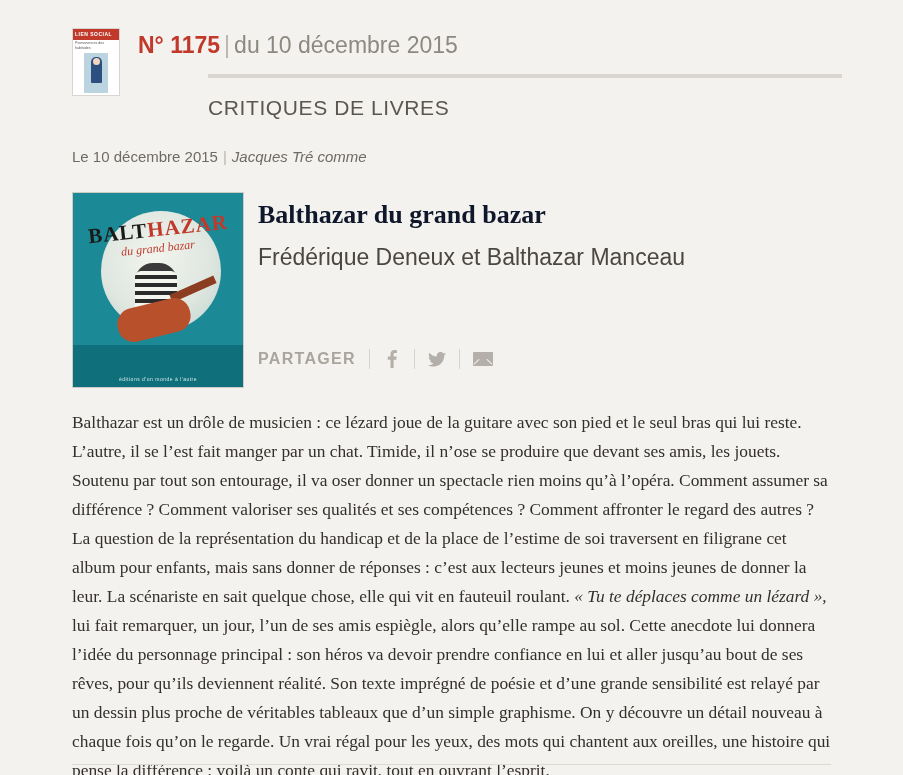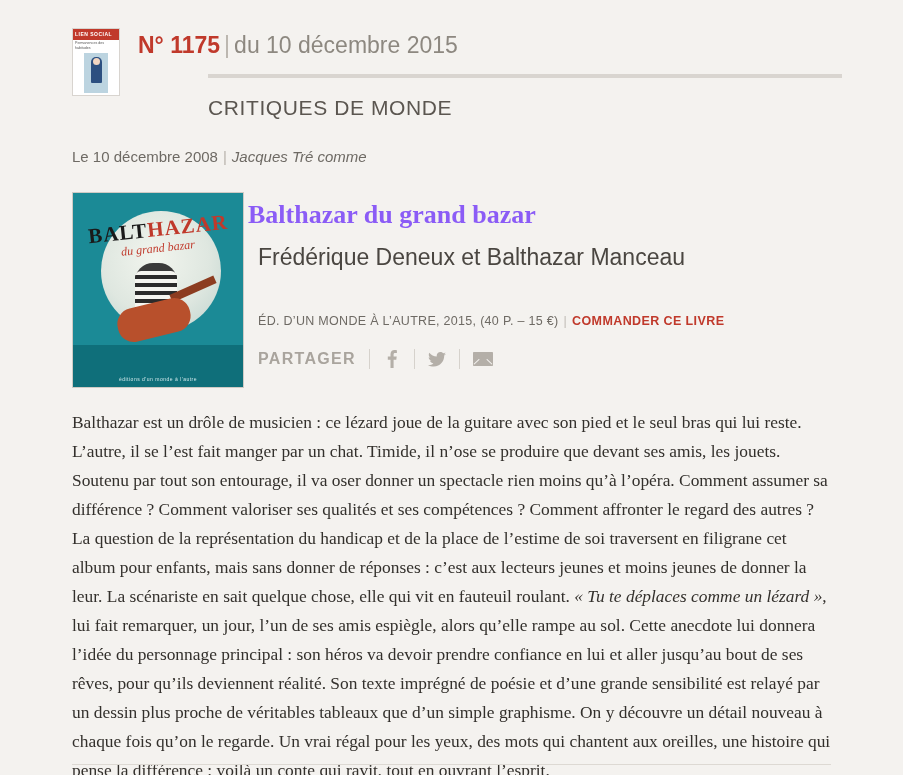--- a/index.html
+++ b/index.html
@@ -228,26 +228,26 @@
     bottom: 5px;
     text-align: center;
     font-size: 5px;
     color: #cfe8ea;
     letter-spacing: .5px;
   }
 
   
   .book-title {
     position: absolute;
-    left: 248px;
+    left: 258px;
     top: 200px;
     font-family: "Liberation Serif", serif;
     font-weight: bold;
     font-size: 26px;
-    color: #8b5cf6;
+    color: #0f172a;
   }
   .book-authors {
     position: absolute;
     left: 258px;
     top: 244px;
     font-size: 23px;
     color: #4a4641;
     font-weight: 400;
   }
   .book-meta {
@@ -334,44 +334,41 @@
         <div class="thumb-fig"></div>
         <div class="thumb-face"></div>
       </div>
       <div class="header-text">
         <div class="issue-line">
           <span class="issue-number">N° 1175</span><span class="issue-sep">|</span><span class="issue-date">du 10 décembre 2015</span>
         </div>
       </div>
     </div>
     <div class="header-rule"></div>
-    <div class="section-title">CRITIQUES DE MONDE</div>
+    <div class="section-title">CRITIQUES DE LIVRES</div>
   </div>
 
   <div class="byline">
-    <span>Le 10 décembre 2008</span><span class="bsep">|</span><span class="author">Jacques Tré comme</span>
+    <span>Le 10 décembre 2015</span><span class="bsep">|</span><span class="author">Jacques Tré comme</span>
   </div>
 
   <div class="cover">
     <div class="moon"></div>
     <div class="cov-title"><span>BALT</span><span class="red">HAZAR</span></div>
     <div class="cov-sub">du grand bazar</div>
     <div class="lizard-body"></div>
     <div class="lizard-stripes"></div>
     <div class="guitar-neck"></div>
     <div class="guitar"></div>
     <div class="ground"></div>
     <div class="pub">éditions d'un monde à l'autre</div>
   </div>
 
   <div class="book-title">Balthazar du grand bazar</div>
   <div class="book-authors">Frédérique Deneux et Balthazar Manceau</div>
-  <div class="book-meta">
-    <span>ÉD. D’UN MONDE À L’AUTRE, 2015, (40 P. – 15 €)</span><span class="msep">|</span><a href="#" class="order-link">COMMANDER CE LIVRE</a>
-  </div>
 
   <div class="share">
     <span class="share-label">PARTAGER</span>
     <span class="vsep"></span>
     <span class="share-icon">
       <svg width="10" height="18" viewBox="0 0 10 18" aria-hidden="true">
           <path fill="#b4afa8" d="M6.6 18V9.8h2.7l.4-3.2H6.6V4.6c0-.9.3-1.5 1.6-1.5h1.7V.2C9.6.1 8.6 0 7.5 0 5.1 0 3.5 1.5 3.5 4.2v2.4H.8v3.2h2.7V18h3.1z"></path>
         </svg>
     </span>
     <span class="vsep"></span>

